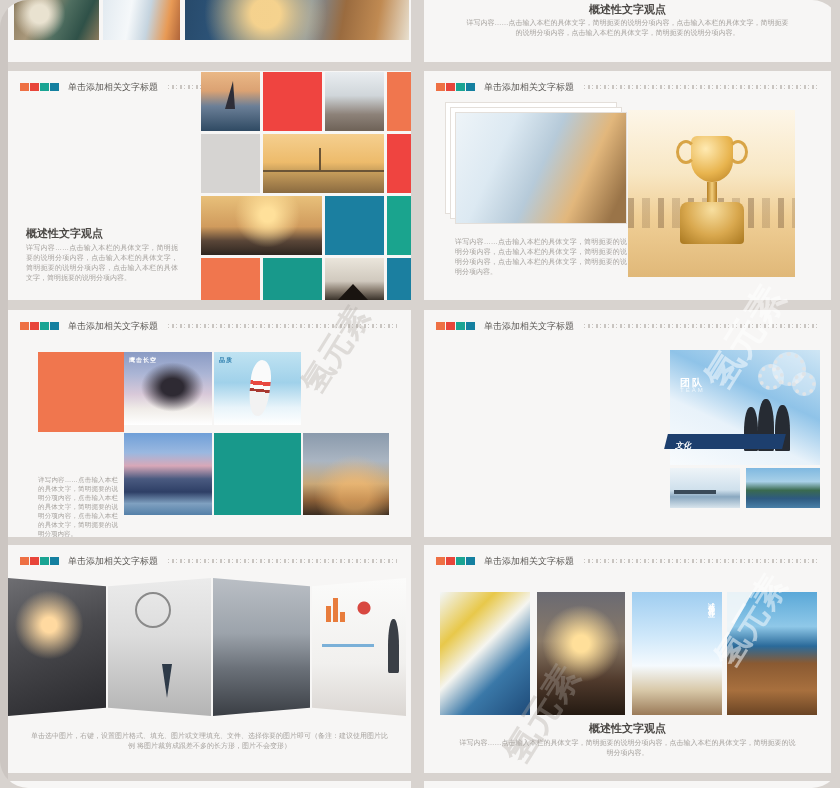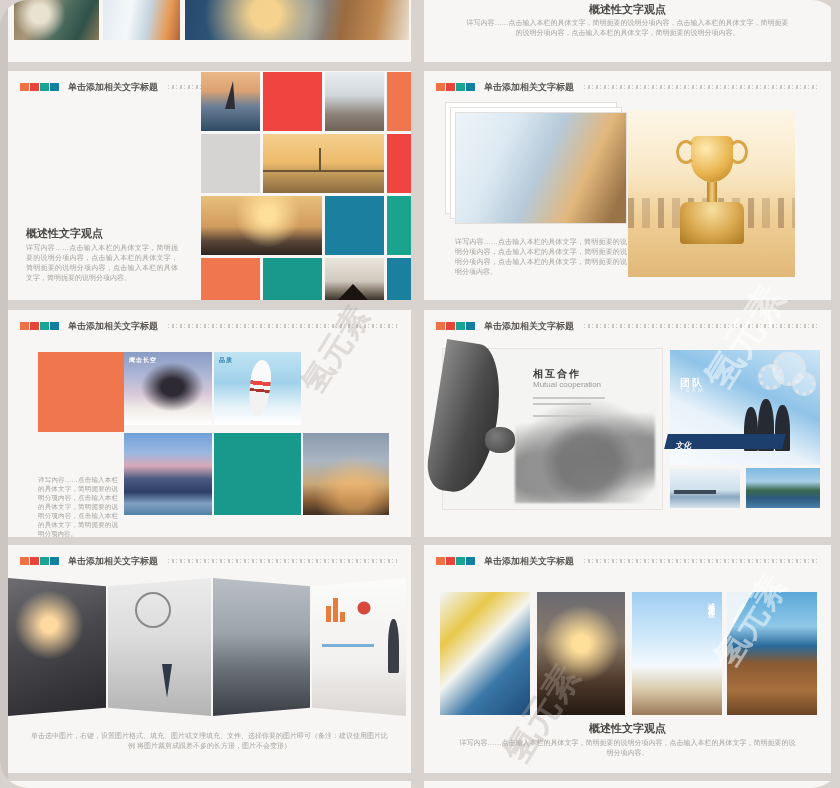--- a/index.html
+++ b/index.html
@@ -15,21 +15,21 @@
   .c-r3l{left:8px;top:310px;width:403px;height:227px;}
   .c-r3r{left:424px;top:310px;width:407px;height:227px;}
   .c-r4l{left:8px;top:545px;width:403px;height:228px;}
   .c-r4r{left:424px;top:545px;width:407px;height:228px;}
   .c-r5l{left:8px;top:781px;width:403px;height:7px;}
   .c-r5r{left:424px;top:781px;width:407px;height:7px;}
 
   
   .hdr{position:absolute;left:12px;right:14px;top:10px;display:flex;align-items:center;height:12px;}
   .hb{flex:0 0 auto;width:9px;height:8px;margin-right:1px;}
-  .ht{flex:0 0 auto;margin-left:8px;font-size:9px;font-weight:bold;color:#5b5855;white-space:nowrap;}
+  .ht{flex:0 0 auto;margin-left:8px;font-size:9px;font-weight:normal;color:#5b5855;white-space:nowrap;}
   .wavy{flex:1 1 auto;height:4px;margin-left:10px;
         background:repeating-linear-gradient(115deg,#c9c5c1 0 1px,transparent 1px 5px),
                    repeating-linear-gradient(65deg,#c9c5c1 0 1px,transparent 1px 5px);
         background-size:8px 4px;}
   .c-r2l .hdr{right:auto;width:188px;}
 
   .ph,.tile{position:absolute;overflow:hidden;}
   .h2{position:absolute;font-size:11px;font-weight:bold;color:#4b4845;}
   .body-txt{position:absolute;font-size:7px;line-height:10px;color:#a6a29e;text-align:justify;}
   .center-txt{text-align:center;}
@@ -251,30 +251,20 @@
 
   <div class="card c-r3r">
     <div class="hdr">
       <span class="hb" style="background: rgb(238, 112, 68);"></span>
       <span class="hb" style="background: rgb(232, 69, 58);"></span>
       <span class="hb" style="background: rgb(26, 164, 147);"></span>
       <span class="hb" style="background: rgb(20, 128, 160);"></span>
       <span class="ht">单击添加相关文字标题</span>
       <span class="wavy"></span>
     </div>
-    <div class="bw">
-      <div class="arm"></div>
-      <div class="fist"></div>
-      <div class="wolves"></div>
-      <div class="coop-cn">相互合作</div>
-      <div class="coop-en">Mutual cooperation</div>
-      <div class="l1"></div>
-      <div class="l2"></div>
-      <div class="l3"></div>
-    </div>
     <div class="teamp">
       <div class="gear1"></div>
       <div class="gear2"></div>
       <div class="gear3"></div>
       <div class="fig3"></div>
       <div class="fig1"></div>
       <div class="fig2"></div>
       <div class="tcn">团队</div>
       <div class="ten">TEAM</div>
       <div class="ribbon"><span>文化</span></div>

